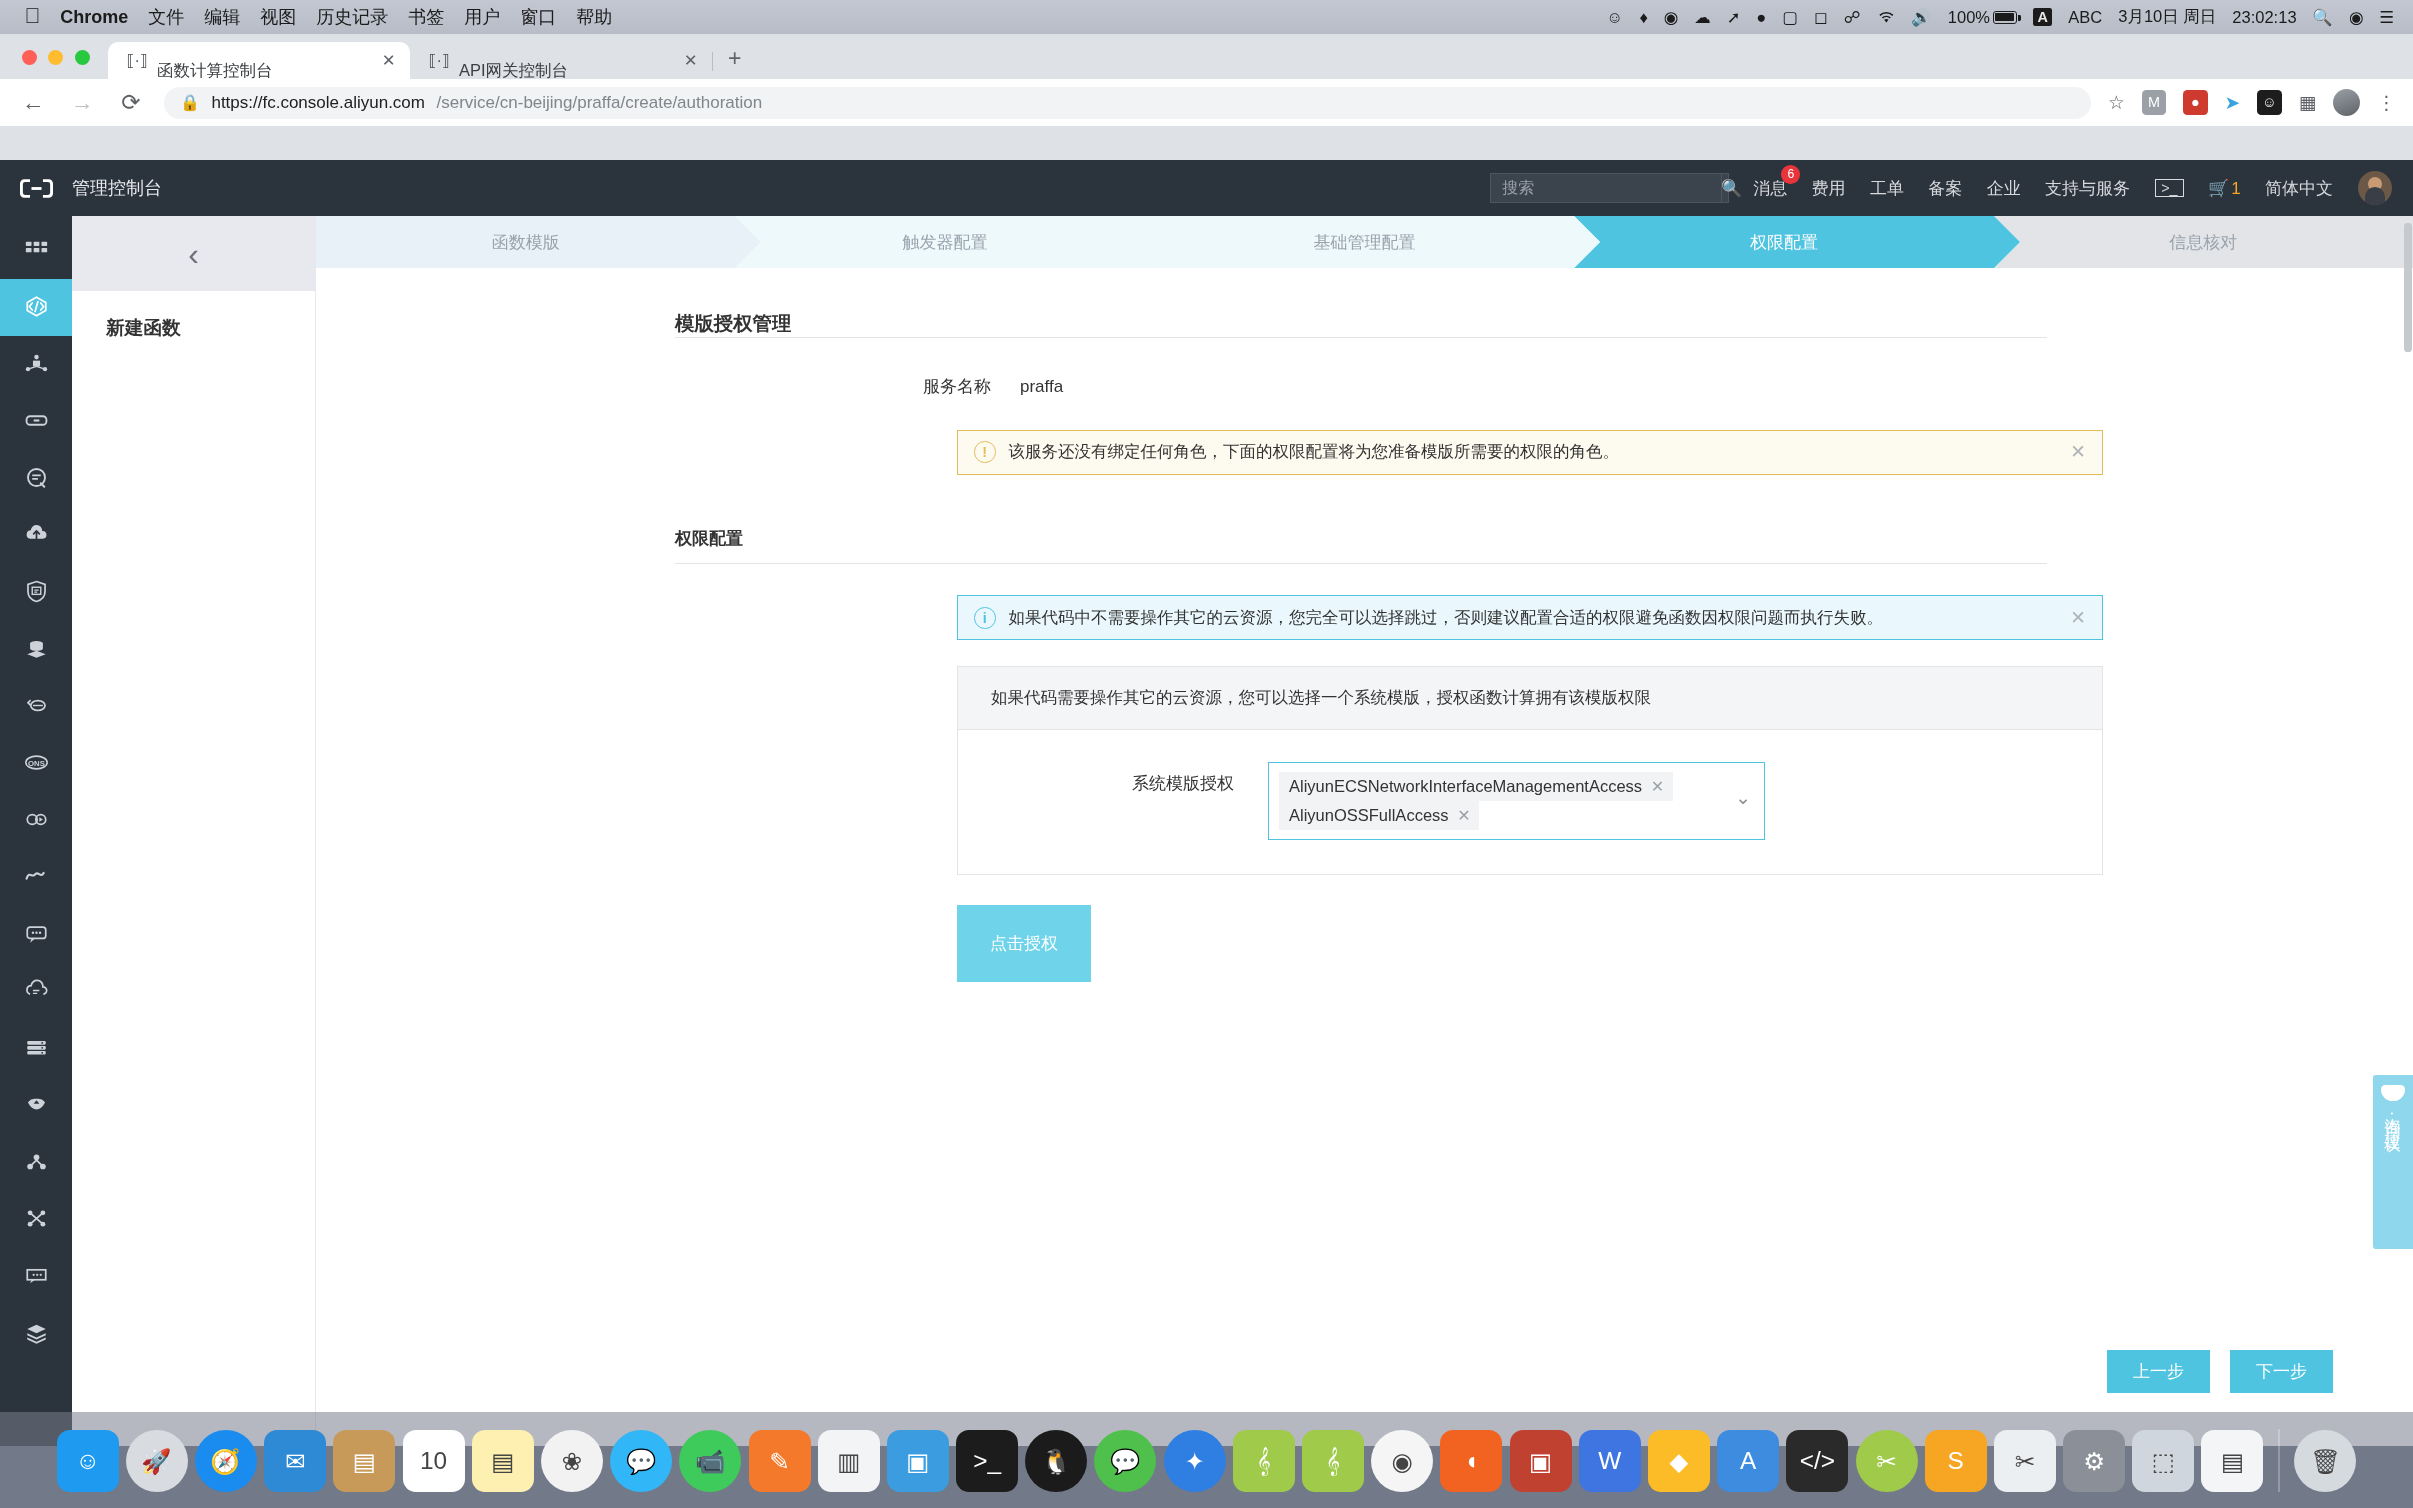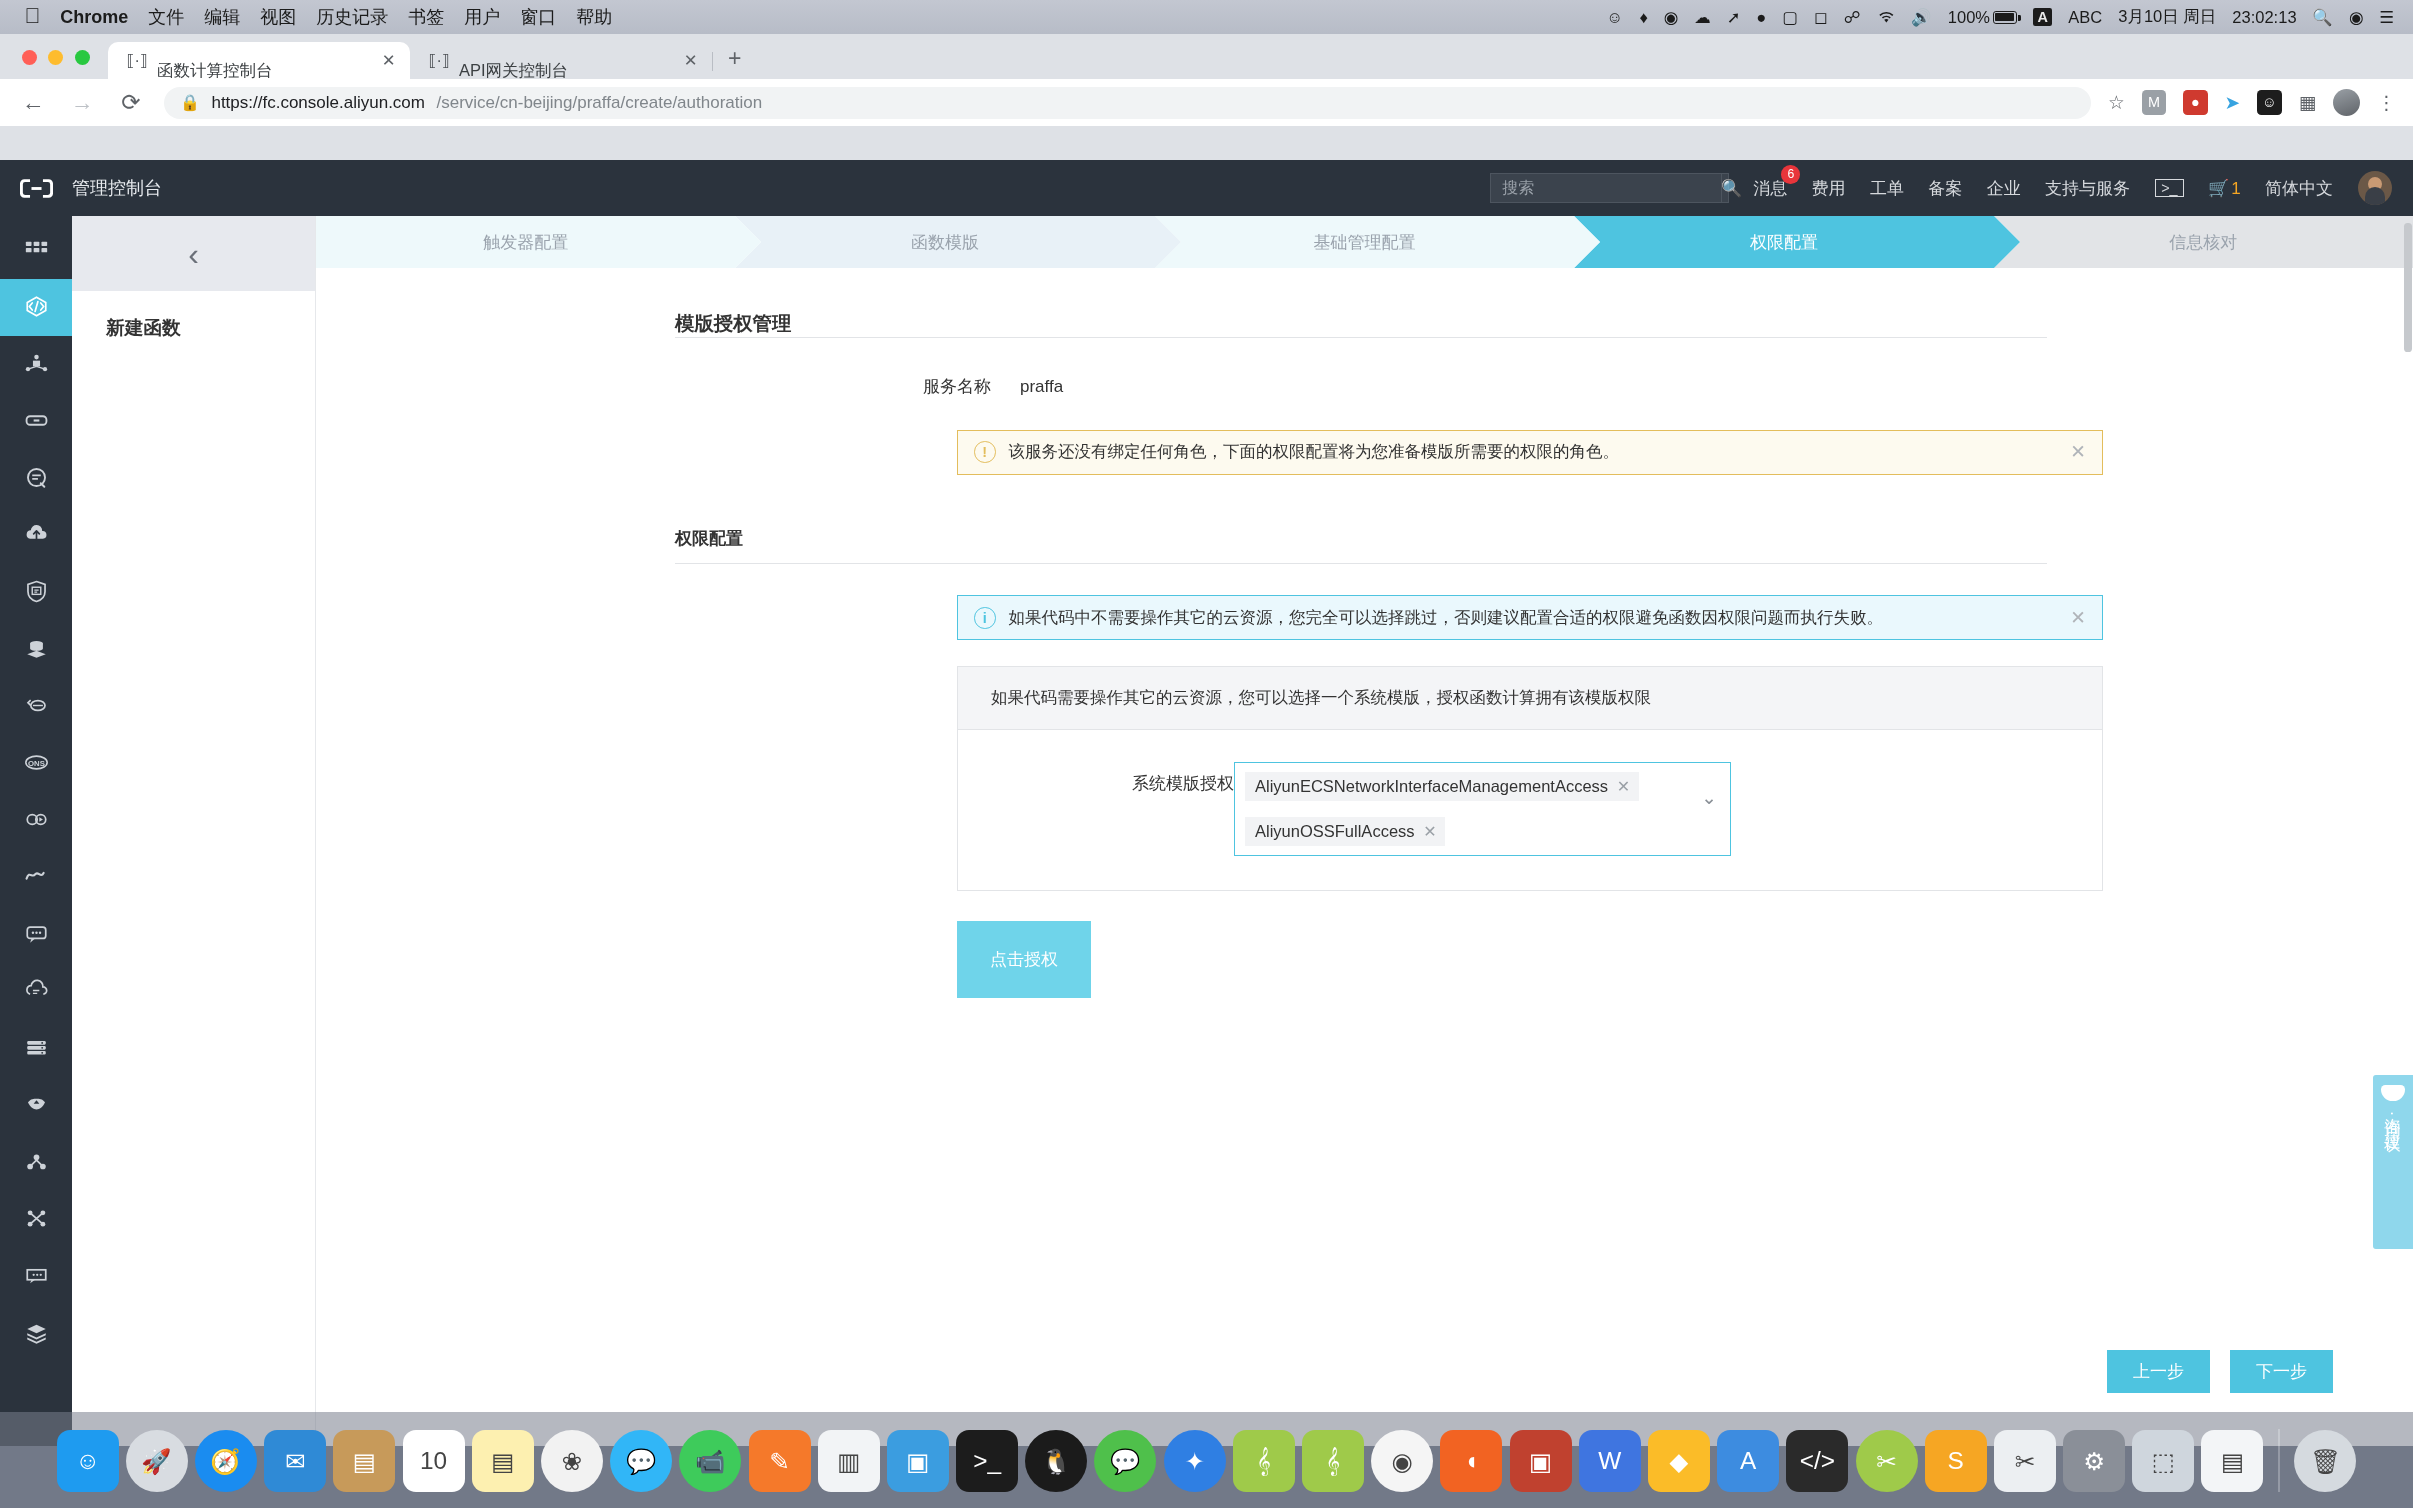--- a/index.html
+++ b/index.html
@@ -142,23 +142,23 @@
   .alert.warn .al-ico { color: #e3bd5c; }
   .alert.info .al-ico { color: #4ec4e0; }
   .al-text { flex: 1; }
   .al-close { color:#b0b4b9; font-size: 18.7px; line-height: 1; }
 
   .perm-panel { margin: 26px 0 0 641px; width: 1146px; border: 0.7px solid #e2e4e7; }
   .perm-head { background: #f4f5f7; padding: 20px 33px; font-size: 16.5px; color: #333; border-bottom:0.7px solid #e2e4e7;}
   .perm-body { padding: 32px 0 34px 0; display: flex; align-items: flex-start; background:#fff;}
   .pb-label { width: 276px; text-align: right; font-size: 17px; color: #333; padding-top: 10px; }
   .multi-select {
-    width: 497px; min-height: 78px; border: 0.7px solid #4ec4e0;
+    margin-left: 34px; width: 497px; min-height: 78px; border: 0.7px solid #4ec4e0;
     background: #fff; padding: 8.6px 43px 8.6px 10px; position: relative;
-    display: flex; flex-wrap: wrap; align-content: flex-start; gap: 16px;
+    display: flex; flex-wrap: wrap; align-content: flex-start; gap: 0;
   }
   .tag {
     background: #f2f3f5; color: #333; font-size: 16.5px; padding: 4.3px 8.6px 4.3px 10px;
     display: inline-flex; align-items: center; gap: 8.6px; line-height: 1.25;
   }
   .tag .x { color: #9aa0a6; font-size: 16px; }
   .ms-chevron { position: absolute; right: 13px; top: 26px; color: #8a9097; font-size: 18.7px; line-height:1;}
 
   .btn { border: none; font-family: inherit; cursor: pointer; }
   .btn-auth {
@@ -482,25 +482,25 @@
       <div class="subnav">
         <div class="subnav-head">
           <span class="chev-left">‹</span>
         </div>
         <div class="subnav-title">新建函数</div>
       </div>
 
       <div class="content">
 
         <div class="steps">
+          <div class="step s1" style="--arrow:#e8f1f7">
+            <span class="lbl">函数模版</span>
+          </div>
           <div class="step s2" style="--arrow:#eef9fb">
             <span class="lbl">触发器配置</span>
-          </div>
-          <div class="step s1" style="--arrow:#e8f1f7">
-            <span class="lbl">函数模版</span>
           </div>
           <div class="step s3" style="--arrow:#eef9fb">
             <span class="lbl">基础管理配置</span>
           </div>
           <div class="step s4" style="--arrow:#4ec4e0">
             <span class="lbl">权限配置</span>
           </div>
           <div class="step s5">
             <span class="lbl">信息核对</span>
           </div>

